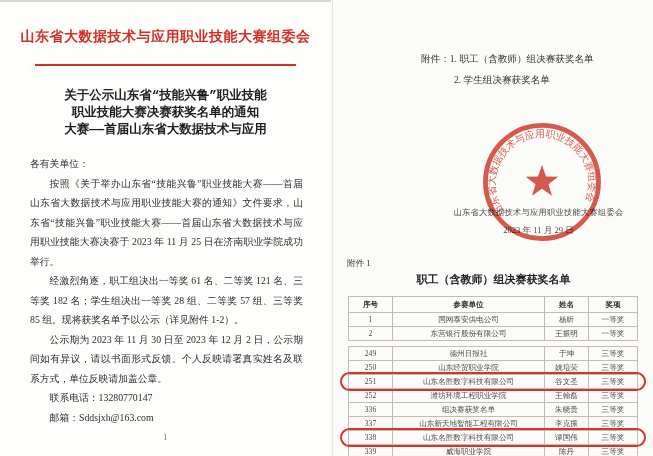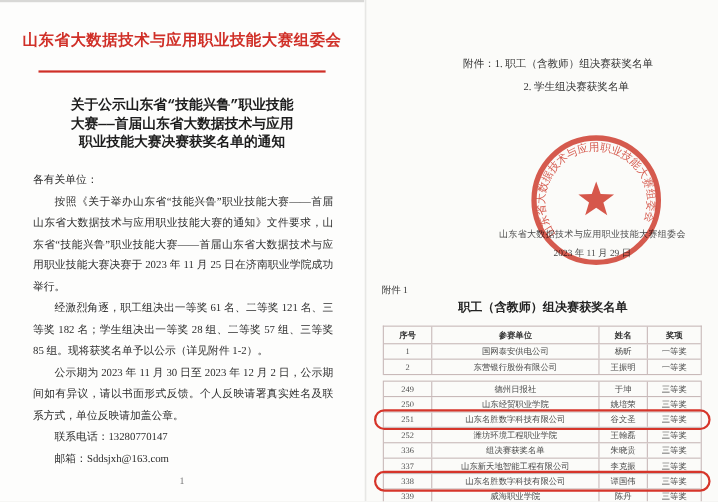--- a/index.html
+++ b/index.html
@@ -18,21 +18,21 @@
     font-weight:bold;font-size:12.5px;line-height:17px;color:#1d1d1d;font-family:Liberation Mono, monospace;}
   .doc-body{position:absolute;top:152px;left:30px;width:273px;font-size:9.8px;
     line-height:19.5px;color:#2c2c2c;text-align:justify;}
   .doc-body p{margin:0;text-indent:2em;}
   .doc-body p.nohang{text-indent:0;}
   .pageno-left{position:absolute;bottom:16px;left:0;width:100%;text-align:center;
     font-size:9px;color:#777;}
 
   
   .attach-block{position:absolute;top:48px;left:88px;font-size:9.6px;line-height:21px;color:#333;}
-  .attach-line2{padding-left:33px;text-align:center;}
+  .attach-line2{padding-left:33px;}
   .signer{position:absolute;top:207px;left:90px;width:231px;text-align:center;
     font-size:8.2px;color:#4a4a4a;letter-spacing:0.3px;}
   .sign-date{position:absolute;top:225px;left:90px;width:231px;text-align:center;
     font-size:8.6px;color:#4a4a4a;}
   .seal{position:absolute;top:118px;left:145px;width:128px;height:128px;
     mix-blend-mode:multiply;opacity:0.92;}
   .annex-label{position:absolute;top:258px;left:14px;font-size:8.6px;color:#333;}
   .tbl-title{position:absolute;top:272px;left:0;width:100%;text-align:center;
     font-weight:bold;font-size:11px;color:#222;
     font-family:"Liberation Sans","DejaVu Sans",sans-serif;}
@@ -55,22 +55,22 @@
 </head>
 <body>
 
 <div class="canvas">
 
   <div class="page page-left">
     <div class="red-header">山东省大数据技术与应用职业技能大赛组委会</div>
     <div class="red-rule"></div>
     <div class="doc-title">
       <div>关于公示山东省“技能兴鲁”职业技能</div>
+      <div>职业技能大赛决赛获奖名单的通知</div>
       <div>大赛——首届山东省大数据技术与应用</div>
-      <div>职业技能大赛决赛获奖名单的通知</div>
     </div>
     <div class="doc-body">
       <p class="nohang">各有关单位：</p>
       <p>按照《关于举办山东省“技能兴鲁”职业技能大赛——首届山东省大数据技术与应用职业技能大赛的通知》文件要求，山东省“技能兴鲁”职业技能大赛——首届山东省大数据技术与应用职业技能大赛决赛于 2023 年 11 月 25 日在济南职业学院成功举行。</p>
       <p>经激烈角逐，职工组决出一等奖 61 名、二等奖 121 名、三等奖 182 名；学生组决出一等奖 28 组、二等奖 57 组、三等奖 85 组。现将获奖名单予以公示（详见附件 1-2）。</p>
       <p>公示期为 2023 年 11 月 30 日至 2023 年 12 月 2 日，公示期间如有异议，请以书面形式反馈。个人反映请署真实姓名及联系方式，单位反映请加盖公章。</p>
       <p>联系电话：13280770147</p>
       <p>邮箱：Sddsjxh@163.com</p>
     </div>
     <div class="pageno-left">1</div>

